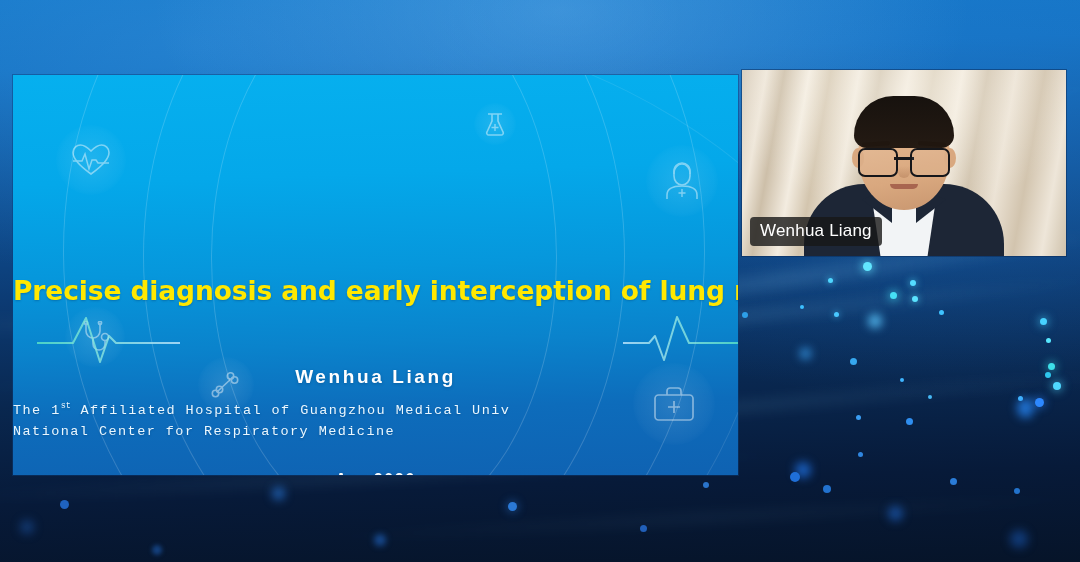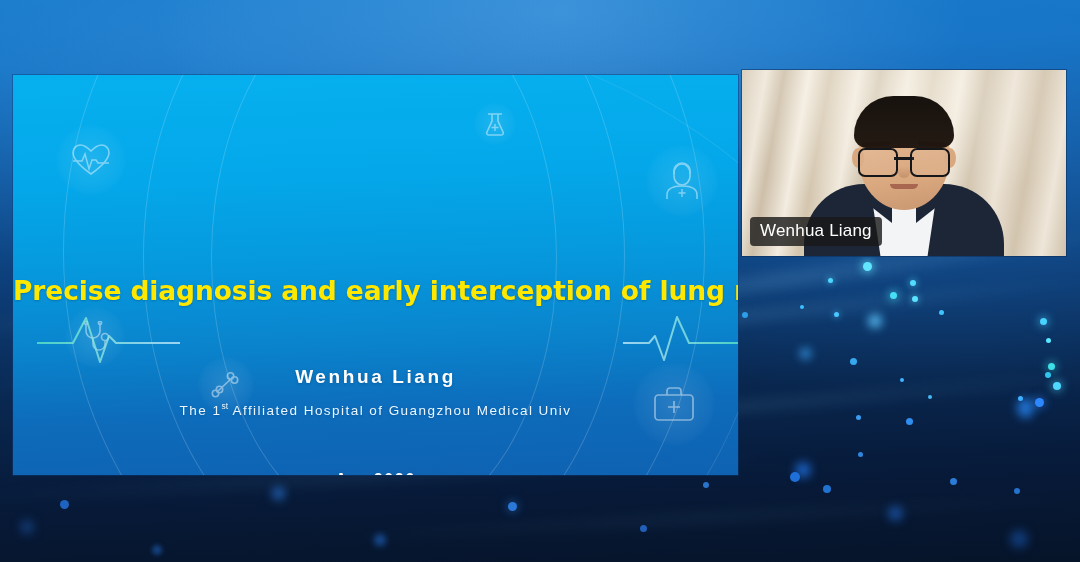--- a/index.html
+++ b/index.html
@@ -37,23 +37,23 @@
   .slide-ico svg{opacity:.45;}
   .ecg{position:absolute;opacity:.78;}
 
   .slide-title{position:absolute;left:0;right:0;top:200px;text-align:center;
     color:#ffe800;font-size:26.5px;font-weight:bold;letter-spacing:-.1px;
     font-family:"DejaVu Sans","Liberation Sans",sans-serif;
     text-shadow:0 1px 2px rgba(0,60,110,.35);white-space:nowrap;}
   .slide-author{position:absolute;left:0;right:0;top:291px;text-align:center;
     color:#ffffff;font-size:19px;font-weight:bold;letter-spacing:2.6px;
     text-shadow:0 1px 3px rgba(0,60,110,.40);}
-  .slide-affil{position:absolute;left:0;right:0;top:321px;text-align:center;
+  .slide-affil{position:absolute;left:0;right:0;top:321px;text-align:left;
     color:#eaf7ff;font-size:13.5px;letter-spacing:1.45px;line-height:21px;
-    text-shadow:0 1px 2px rgba(0,60,110,.35);}
+    text-shadow:0 1px 2px rgba(0,60,110,.35);font-family:Liberation Mono, monospace;}
   .slide-affil sup{font-size:8.5px;vertical-align:super;letter-spacing:0;}
   .slide-date{position:absolute;left:0;right:0;top:396px;text-align:center;
     color:#ffffff;font-size:16px;font-weight:bold;letter-spacing:1.6px;
     text-shadow:0 1px 3px rgba(0,60,110,.40);}
 
   
   .cam{position:absolute;left:742px;top:70px;width:324px;height:186px;overflow:hidden;
     box-shadow:0 0 0 1px rgba(8,40,85,.5);}
   .cam-room{position:absolute;inset:0;
     background:
@@ -230,20 +230,21 @@
         <stop offset="0" stop-color="#c7eaff"></stop>
             <stop offset="1" stop-color="#5fe8c5"></stop>
       </linearGradient>
         </defs>
     </svg>
 
     <div class="slide-title">Precise diagnosis and early interception of lung nodules</div>
     <div class="slide-author">Wenhua Liang</div>
     <div class="slide-affil">
       <div><span>The 1</span><sup>st</sup><span> Affiliated Hospital of Guangzhou Medical Univ</span></div>
+      <div>National Center for Respiratory Medicine</div>
     </div>
     <div class="slide-date">Apr 2026</div>
   </div>
 
   <div class="cam">
     <div class="cam-room"></div>
     <div class="cam-light"></div>
     <div class="person">
       <div class="torso"></div>
       <div class="shirt"></div>

